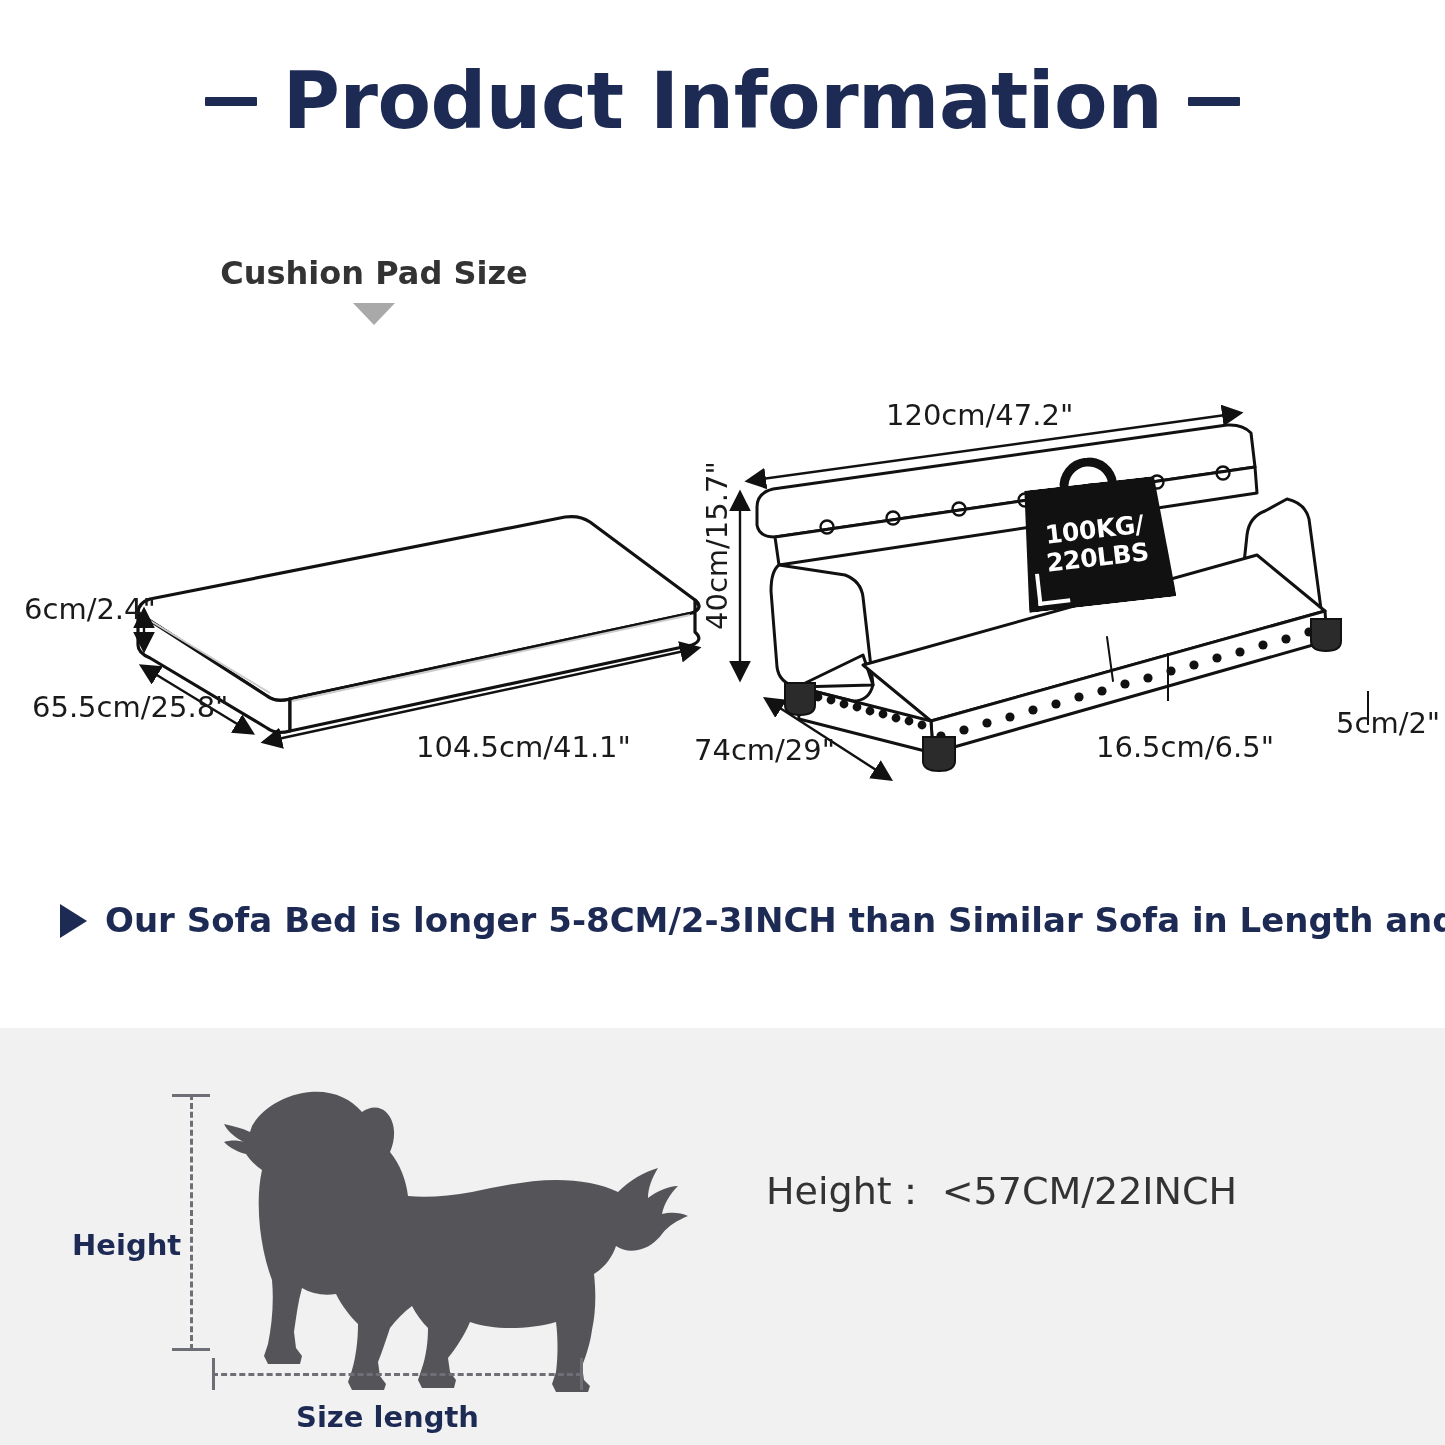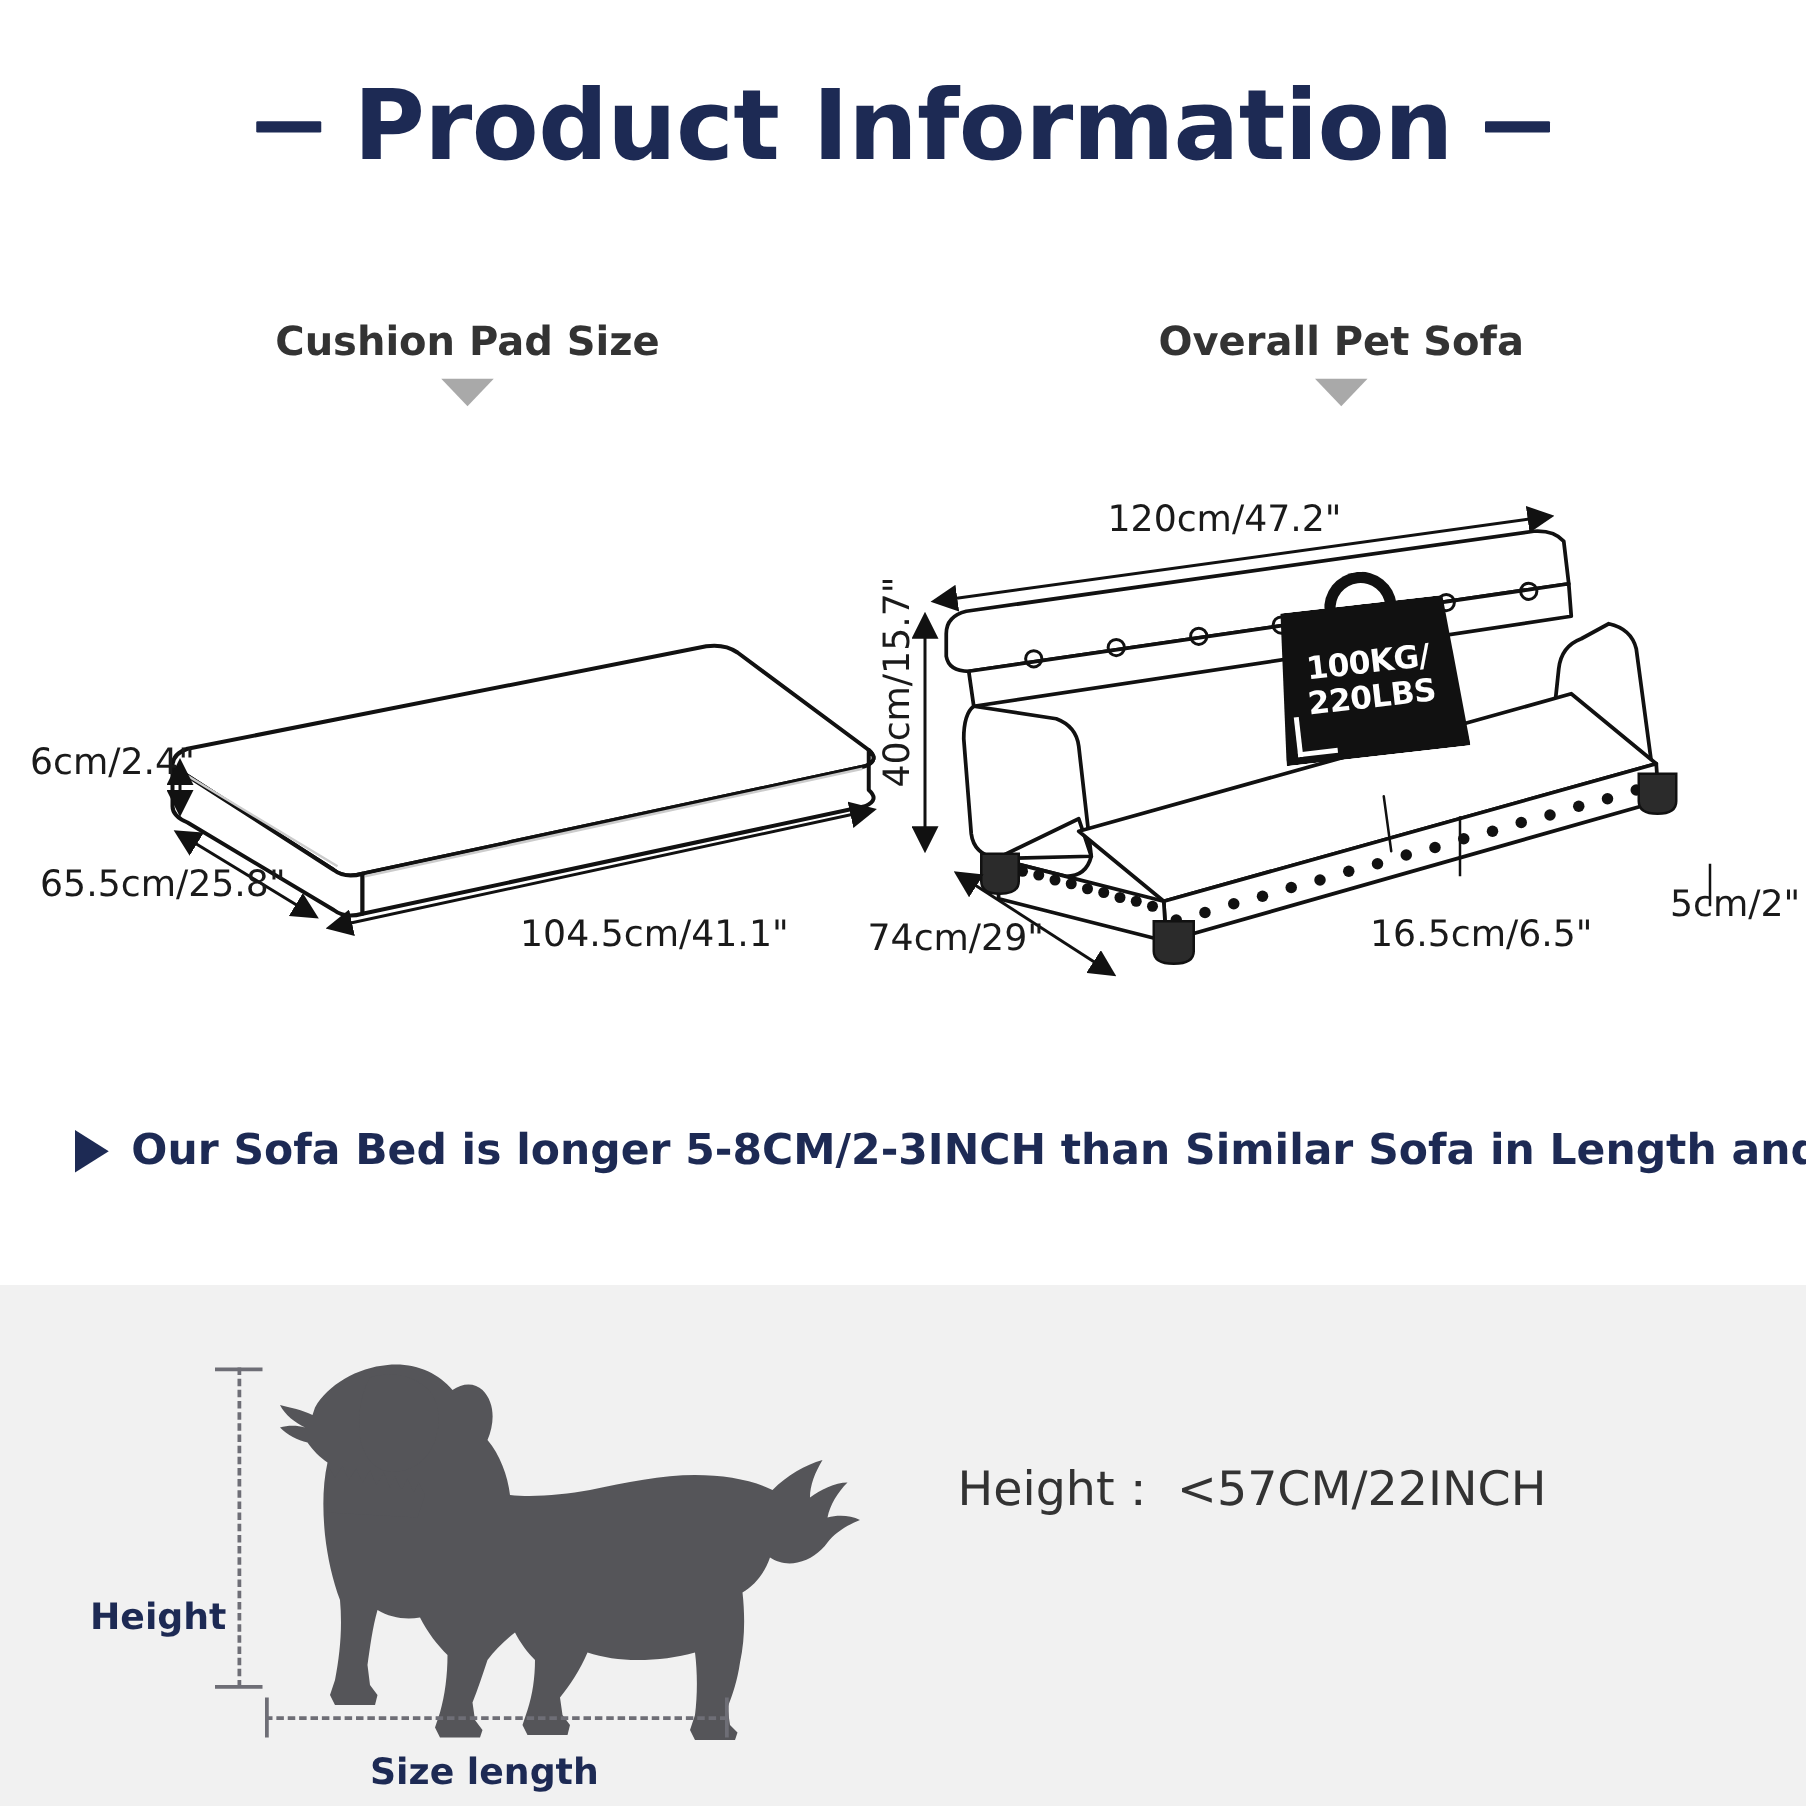--- a/index.html
+++ b/index.html
@@ -230,24 +230,20 @@
     <span class="title-dash"></span>
     <span class="page-title">Product Information</span>
     <span class="title-dash"></span>
   </div>
 
   <div class="sec-head" id="head-cushion">
     <div class="sec-label">Cushion Pad Size</div>
     <div class="arrow-dn"></div>
   </div>
 
-  <div class="sec-head" id="head-sofa">
-    <div class="sec-label">Overall Pet Sofa</div>
-    <div class="arrow-dn"></div>
-  </div>
 
   <svg class="abs-svg" style="left:110px; top:495px;" width="610" height="280" viewBox="0 0 610 280">
 
     <g fill="#ffffff" stroke="#111111" stroke-width="3.2" stroke-linejoin="round">
 
       <path d="M 28 118
                Q 28 108 40 104
                L 455 22
                Q 470 20 480 27
                L 585 105
@@ -507,21 +503,21 @@
         C 86 66 88 48 96 34 Z"></path>
 
       <path fill="#555559" d="
         M 62 104 l 6 10 l 6 -9 l 5 11 l 6 -9 l 5 11 l 6 -10 l 5 12 l 6 -10 l 5 12
         l 4 -9 l 5 11 l 5 -9 l 5 11 l 4 -8 l 5 10 l -6 18 l -72 -4 Z"></path>
     </svg>
 
     <div class="vline" style="left:190px; top:66px; height:256px;"></div>
     <div class="cap-h" style="left:172px; top:66px; width:38px;"></div>
     <div class="cap-h" style="left:172px; top:320px; width:38px;"></div>
-    <div class="guide-label" style="left:72px; top:200px;margin-top:48px;">Height</div>
+    <div class="guide-label" style="left:72px; top:200px;">Height</div>
 
     <div class="hline" style="left:212px; top:345px; width:370px;"></div>
     <div class="cap-v" style="left:212px; top:330px; height:32px;"></div>
     <div class="cap-v" style="left:580px; top:330px; height:32px;"></div>
     <div class="guide-label" style="left:296px; top:372px;">Size length</div>
 
     <div class="spec-list" style="top:124px;">
       <div class="spec-line">Height：  &lt;57CM/22INCH</div>
     </div>
 

